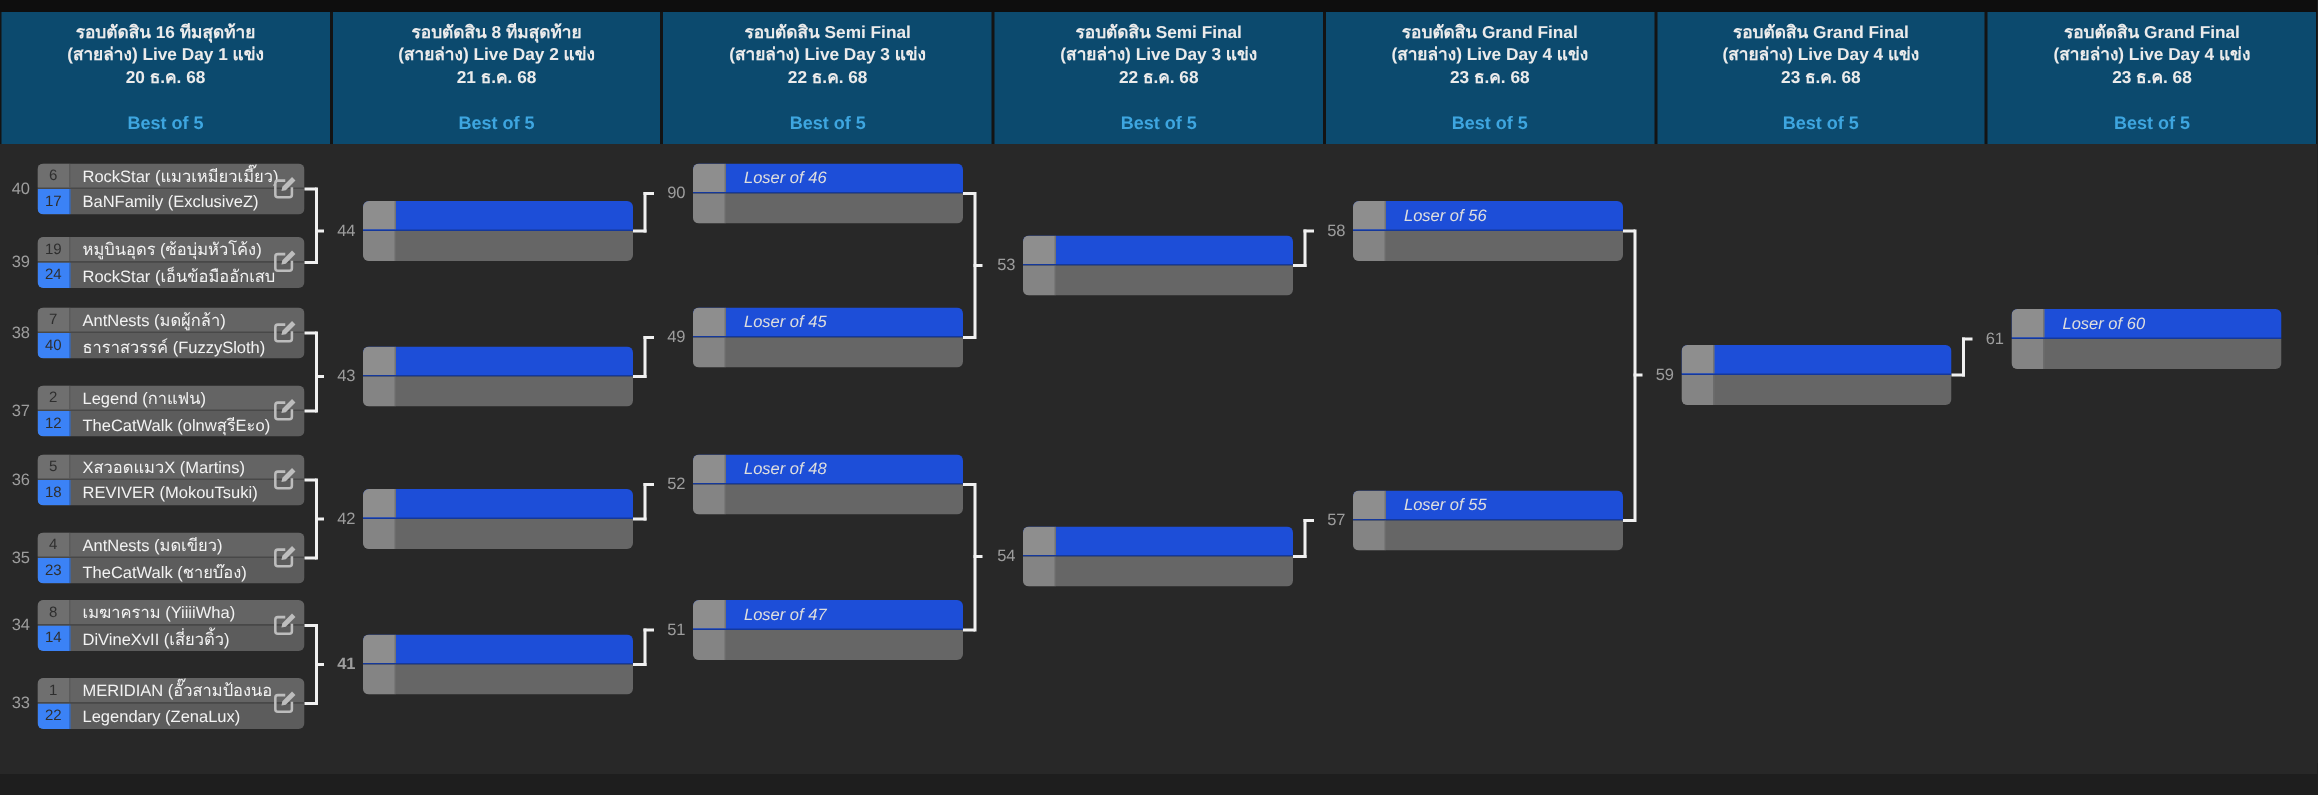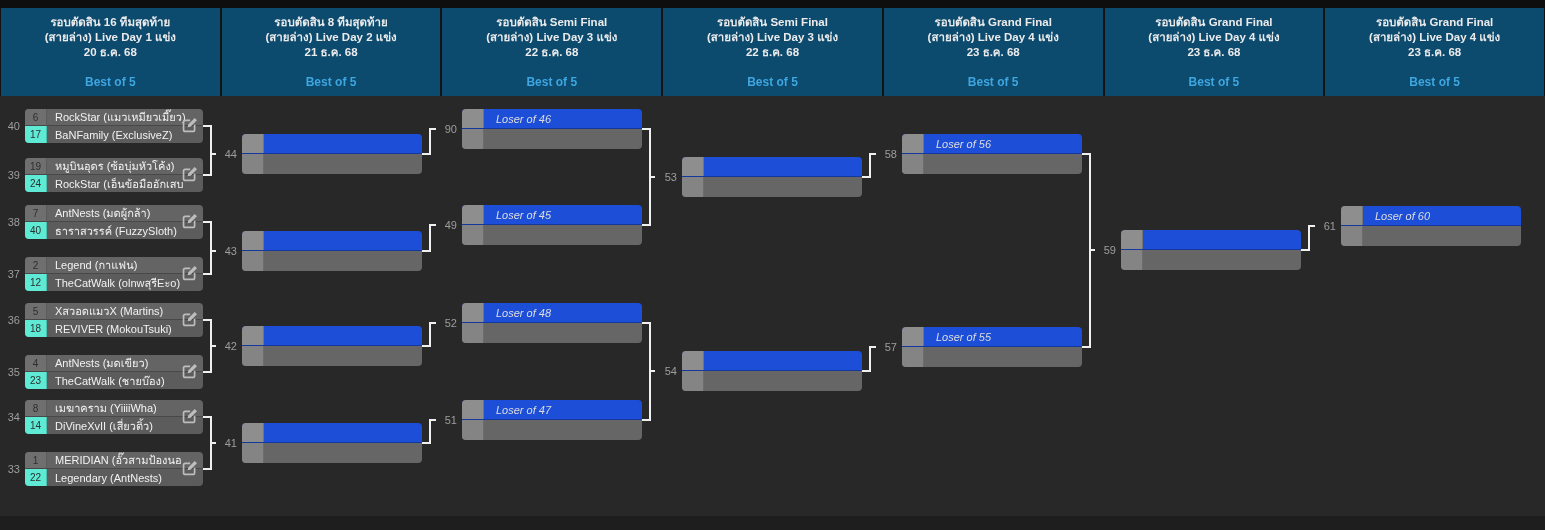--- a/index.html
+++ b/index.html
@@ -64,21 +64,21 @@
     font-size:11px;color:#f2f2f2;
     white-space:nowrap;overflow:hidden;
   }
   .slot-name.placeholder{
     font-style:italic;color:#dedede;padding-left:12px;
   }
   
   .filled .slot.top{background:#646464;}
   .filled .slot.bottom{background:#5c5c5c;}
   .filled .slot.top .seed-cell{background:#6f6f6f;}
-  .filled .slot.bottom .seed-cell{background:#5eead4;}
+  .filled .slot.bottom .seed-cell{background:#3b82f6;}
   
   .empty .slot.top{background:#1d4ed8;}
   .empty .slot.bottom{background:#666666;}
   .empty .slot.top .seed-cell{background:#8e8e8e;}
   .empty .slot.bottom .seed-cell{background:#848484;}
   .match-num{
     position:absolute;width:22px;height:16px;
     line-height:16px;font-size:11px;color:#9d9d9d;
     text-align:right;
   }
@@ -273,21 +273,21 @@
         </button>
       </div>
       <div class="match-num" style="left: -2px; top: 409px;">34</div>
       <div class="match-box filled" style="left: 25px; top: 452px; width: 178px; height: 34px;">
         <div class="slot top" style="height: 16px;">
           <div class="seed-cell">1</div>
           <div class="slot-name">MERIDIAN (อั๊วสามป้องนอ</div>
         </div>
         <div class="slot bottom" style="height: 17px;">
           <div class="seed-cell">22</div>
-          <div class="slot-name">Legendary (AntNests)</div>
+          <div class="slot-name">Legendary (ZenaLux)</div>
         </div>
         <button class="edit-btn">
           <svg viewBox="0 0 20 20">
             <path d="M15 9.2V15a1 1 0 0 1-1 1H5a1 1 0 0 1-1-1V6a1 1 0 0 1 1-1h5.8V3H5a3 3 0 0 0-3 3v9a3 3 0 0 0 3 3h9a3 3 0 0 0 3-3V9.2h-2z"></path>
             <path d="M16.1 1.2l2.7 2.7-7.6 7.6-3.4.7.7-3.4 7.6-7.6z"></path>
           </svg>
         </button>
       </div>
       <div class="match-num" style="left: -2px; top: 461px;">33</div>
       <div class="match-box empty" style="left: 242px; top: 134px; width: 180px; height: 40px;">
@@ -326,21 +326,21 @@
       <div class="match-box empty" style="left: 242px; top: 423px; width: 180px; height: 40px;">
         <div class="slot top" style="height: 19px;">
           <div class="seed-cell"></div>
           <div class="slot-name"></div>
         </div>
         <div class="slot bottom" style="height: 20px;">
           <div class="seed-cell"></div>
           <div class="slot-name"></div>
         </div>
       </div>
-      <div class="match-num" style="left: 215px; top: 435px;">41</div>
+      <div class="match-num" style="left: 215px; top: 435px; font-weight: bold;">41</div>
       <div class="match-box empty" style="left: 462px; top: 109px; width: 180px; height: 40px;">
         <div class="slot top" style="height: 19px;">
           <div class="seed-cell"></div>
           <div class="slot-name placeholder">Loser of 46</div>
         </div>
         <div class="slot bottom" style="height: 20px;">
           <div class="seed-cell"></div>
           <div class="slot-name"></div>
         </div>
       </div>

